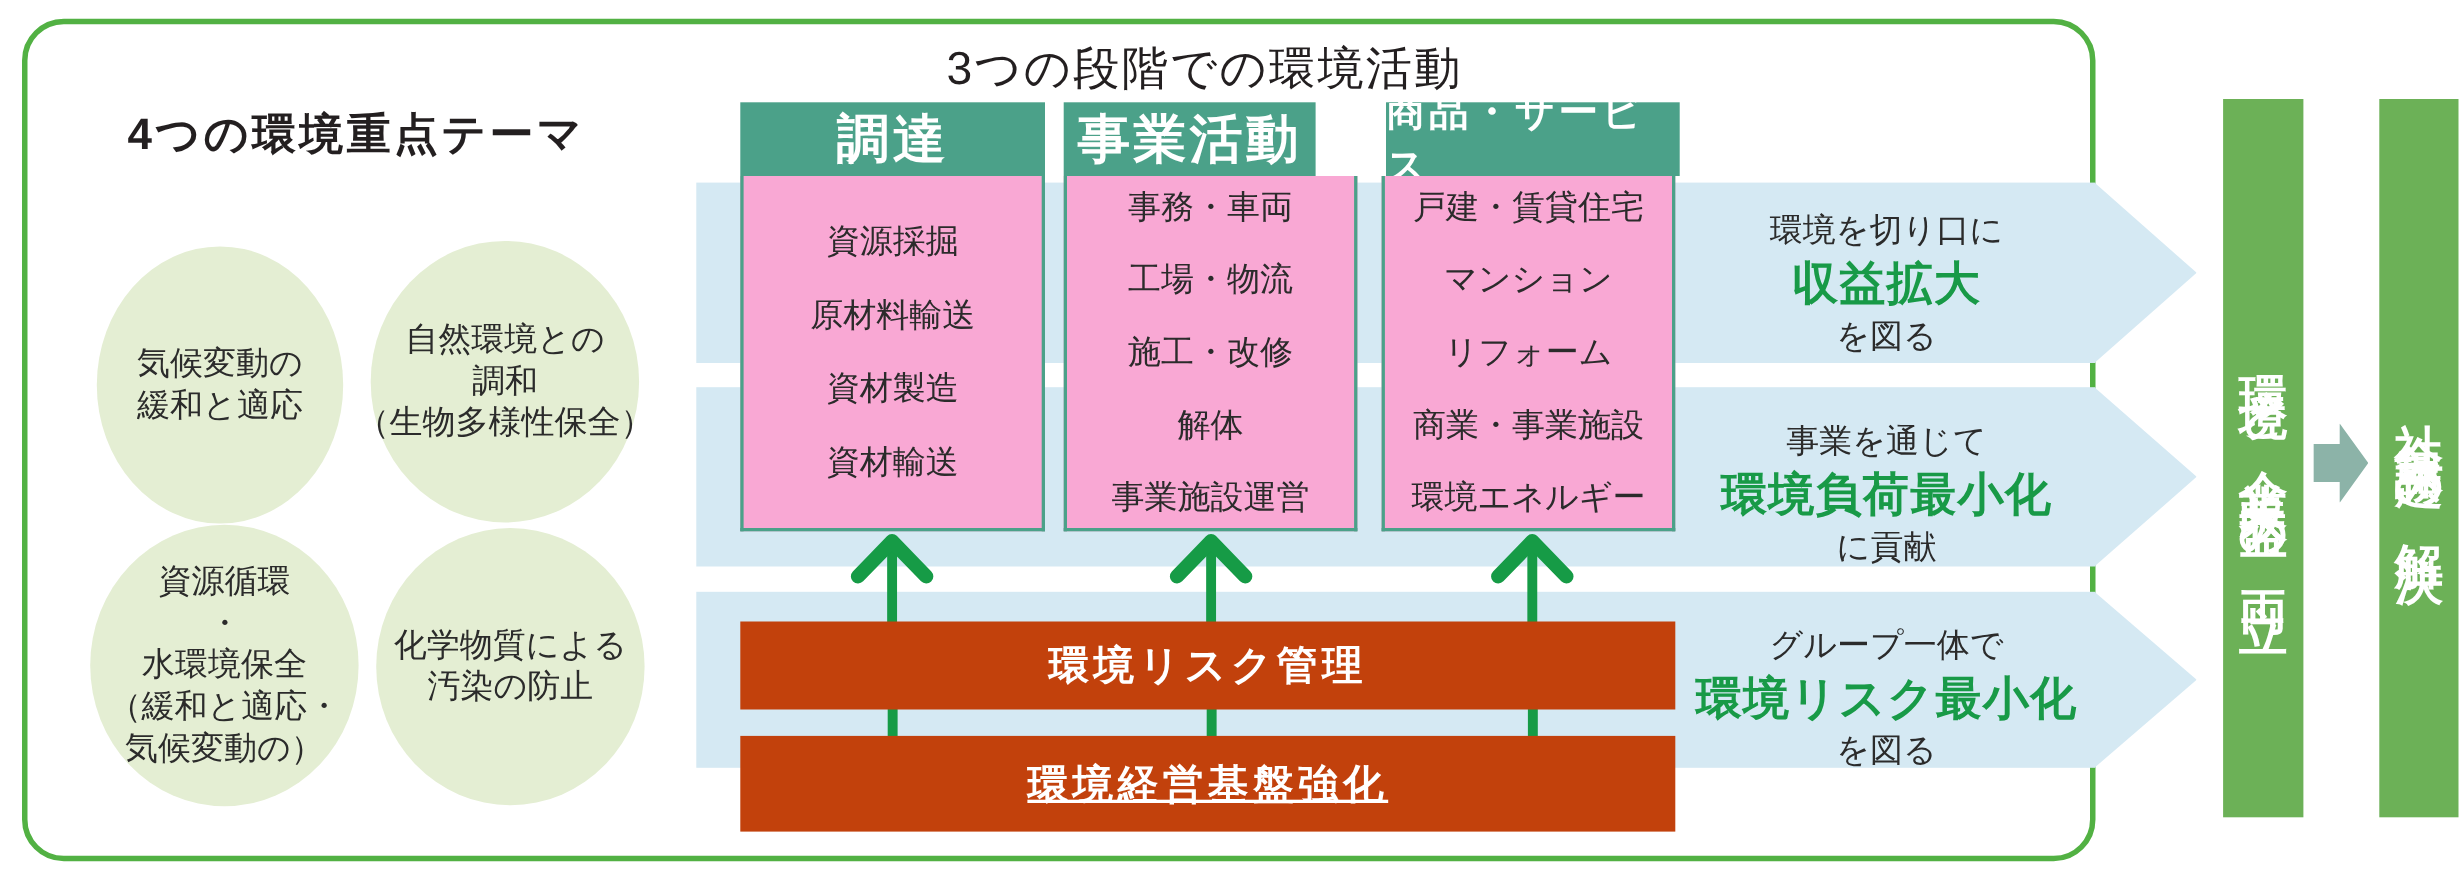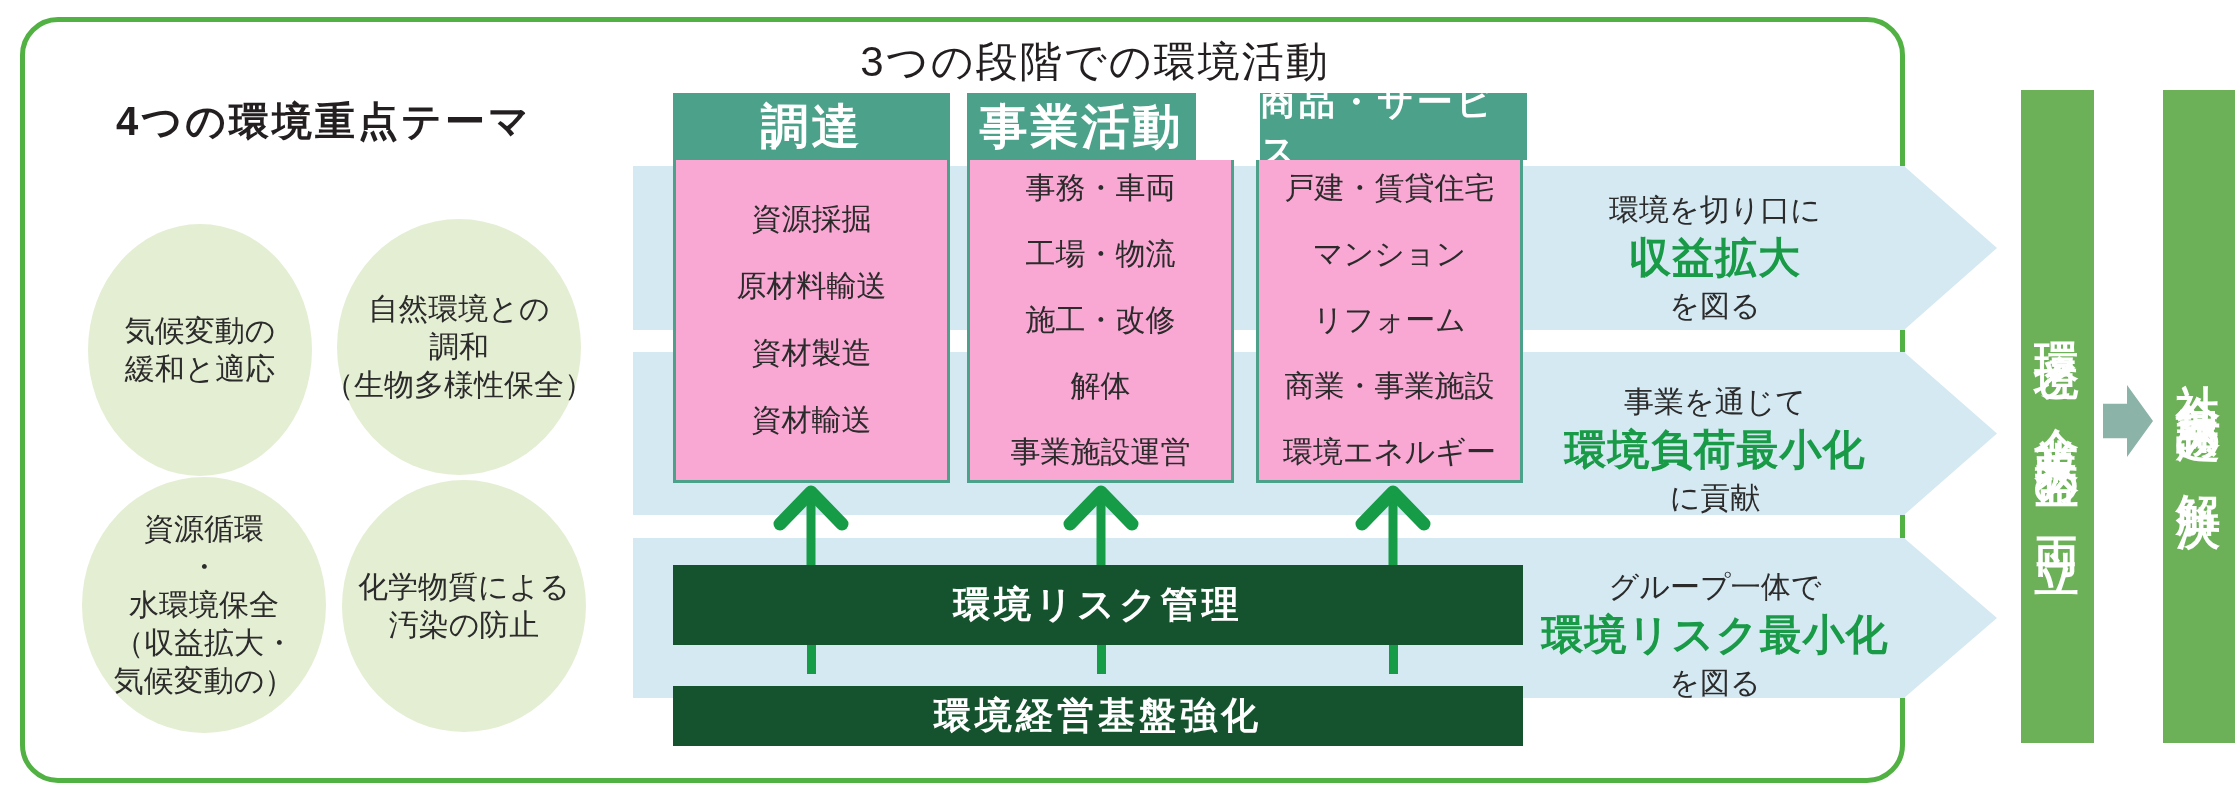--- a/index.html
+++ b/index.html
@@ -51,25 +51,25 @@
   .h3{left:1260px;width:267px;font-size:36px;}
   .b1{left:673px;width:277px;row-gap:26px;}
   .b2{left:967px;width:267px;row-gap:25px;}
   .b3{left:1256px;width:267px;row-gap:25px;}
 
   
   .up-arrow{position:absolute;top:482px;width:80px;height:84px;}
   .ua1{left:771px;} .ua2{left:1061px;} .ua3{left:1353px;}
 
   
-  .teal-bar{position:absolute;left:673px;width:850px;background:#14532d;color:#ffffff;
+  .teal-bar{position:absolute;left:673px;width:850px;background:#c2410c;color:#ffffff;
             font-size:37px;font-weight:bold;letter-spacing:4px;
             display:flex;align-items:center;justify-content:center;}
   .risk{top:565px;height:80px;}
-  .foundation{top:686px;height:60px;}
+  .foundation{top:669px;height:87px;text-decoration:underline;}
   .stem{position:absolute;top:644px;width:9px;height:30px;background:#169b46;}
   .s1{left:807px;} .s2{left:1097px;} .s3{left:1389px;}
 
   
   .outcome{position:absolute;left:1540px;width:350px;text-align:center;color:#2b2b2b;}
   .o1{top:188px;} .o2{top:380px;} .o3{top:565px;}
   .outcome .pre,.outcome .post{font-size:30px;line-height:44px;display:block;}
   .outcome .emph{font-size:42px;line-height:52px;font-weight:bold;color:#189a47;
                  display:block;letter-spacing:1px;white-space:nowrap;}
 
@@ -102,21 +102,21 @@
   </div>
   <div class="circle c2">
     <span>自然環境との</span>
     <span>調和</span>
     <span>（生物多様性保全）</span>
   </div>
   <div class="circle c3">
     <span>資源循環</span>
     <span>・</span>
     <span>水環境保全</span>
-    <span>（収益拡大・</span>
+    <span>（緩和と適応・</span>
     <span>気候変動の）</span>
   </div>
   <div class="circle c4">
     <span>化学物質による</span>
     <span>汚染の防止</span>
   </div>
 
   <div class="band band1"></div>
   <div class="band band2"></div>
   <div class="band band3"></div>

